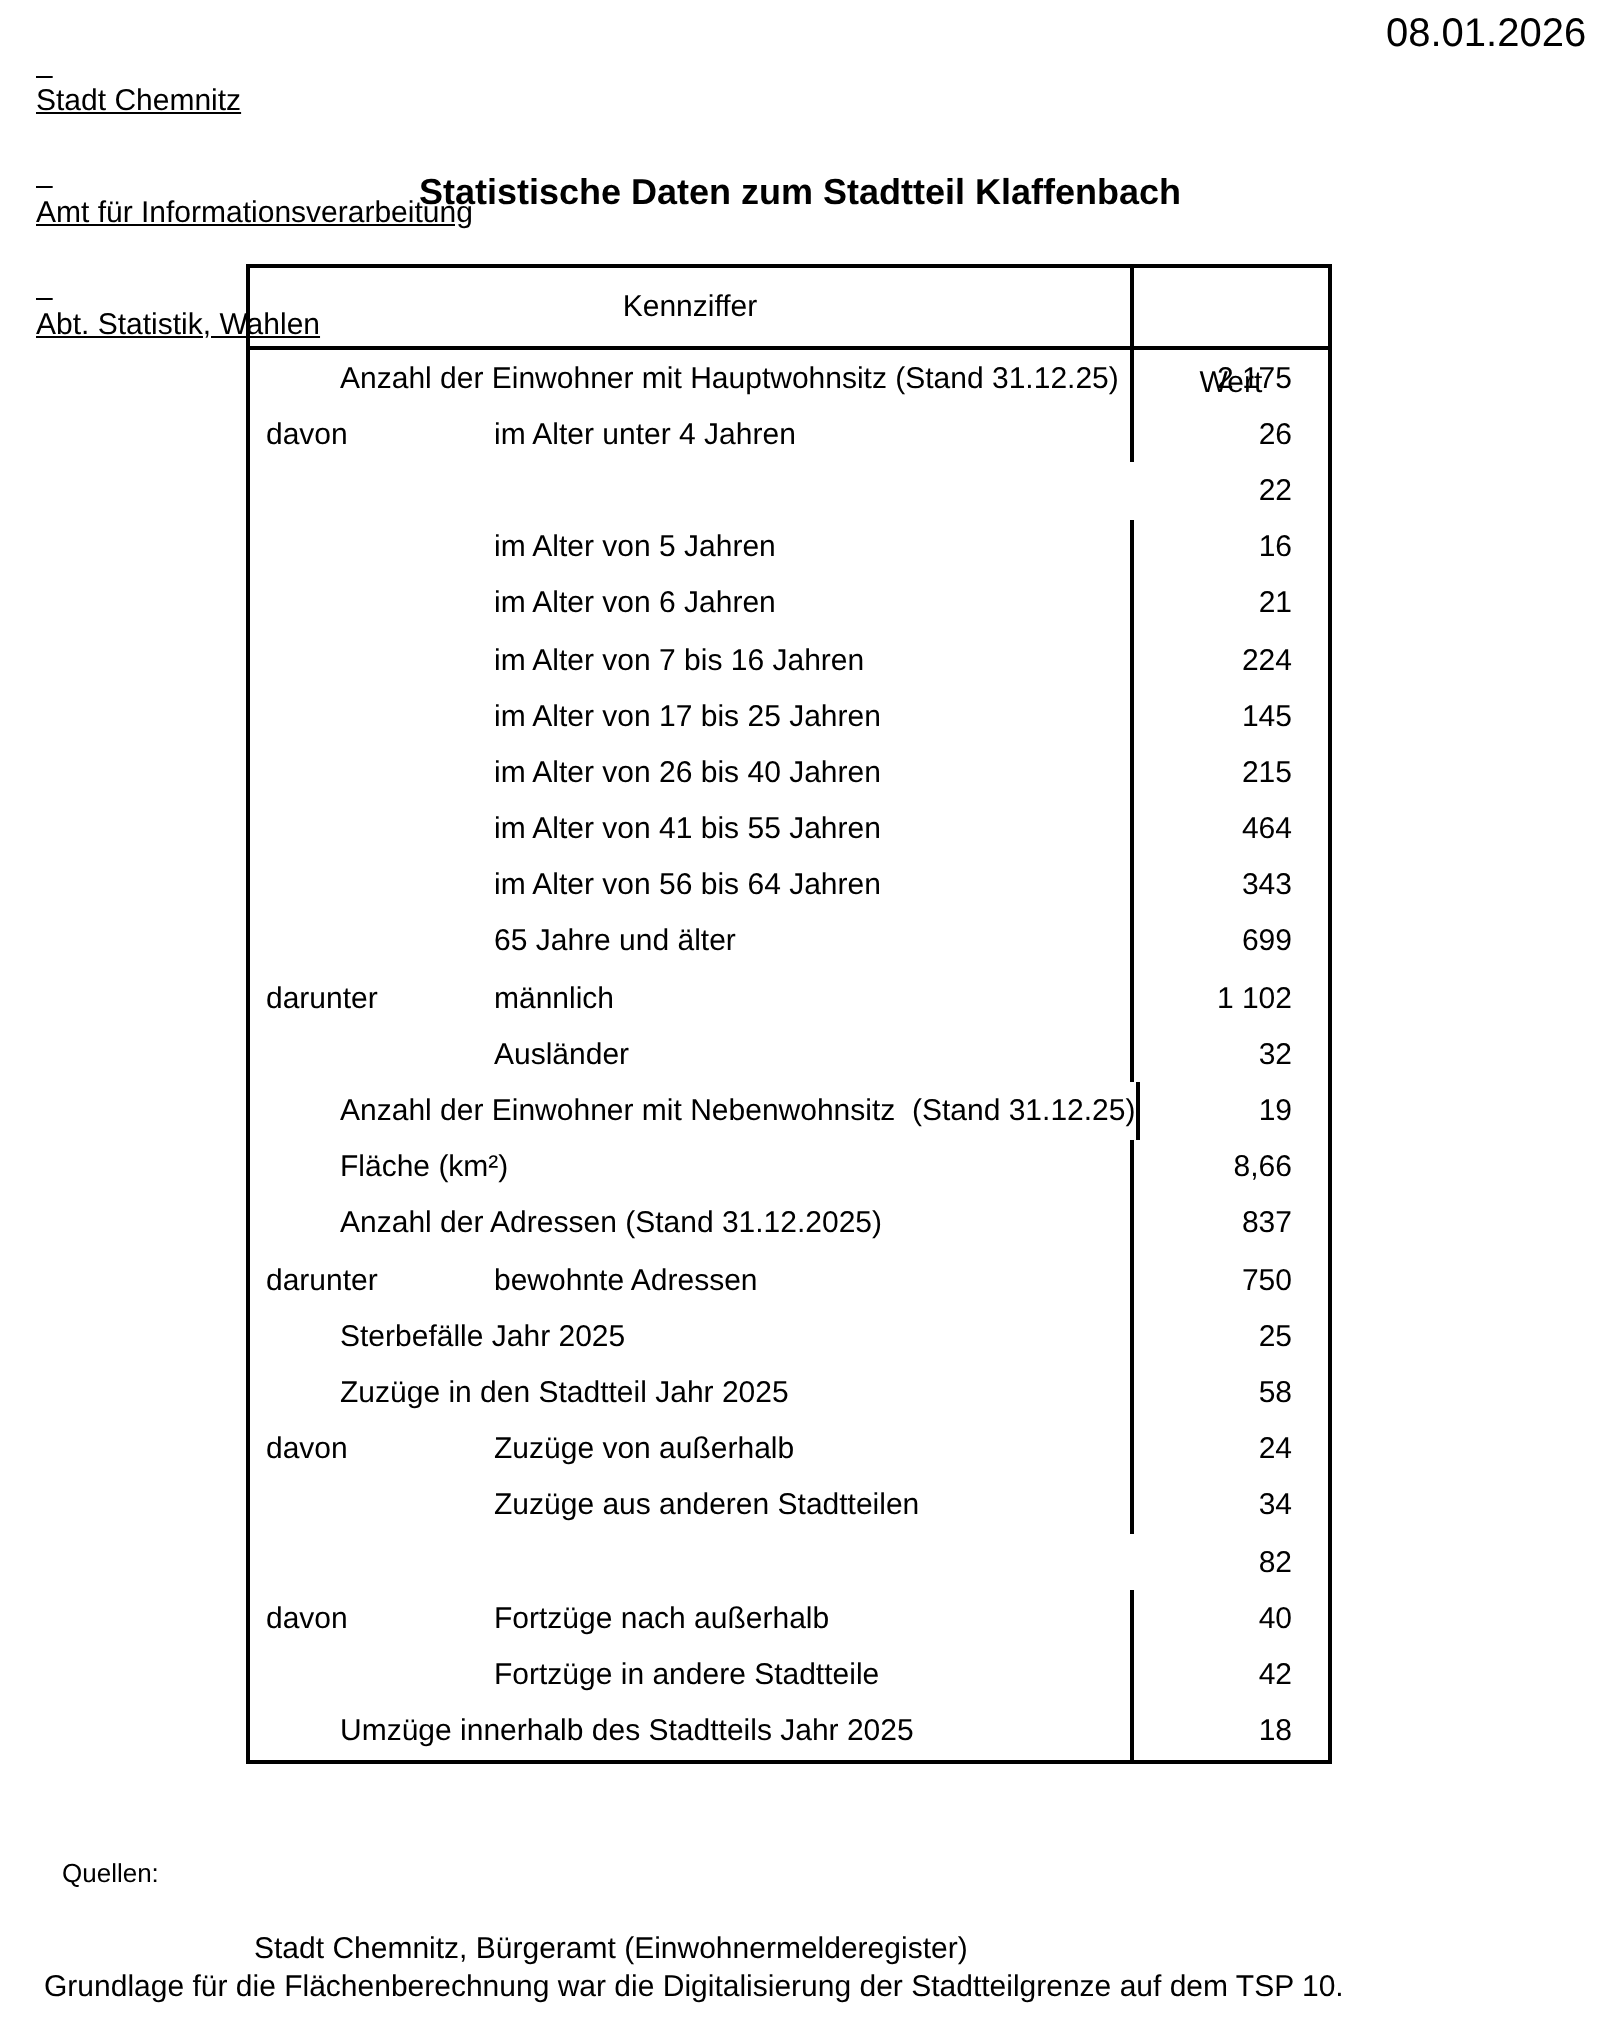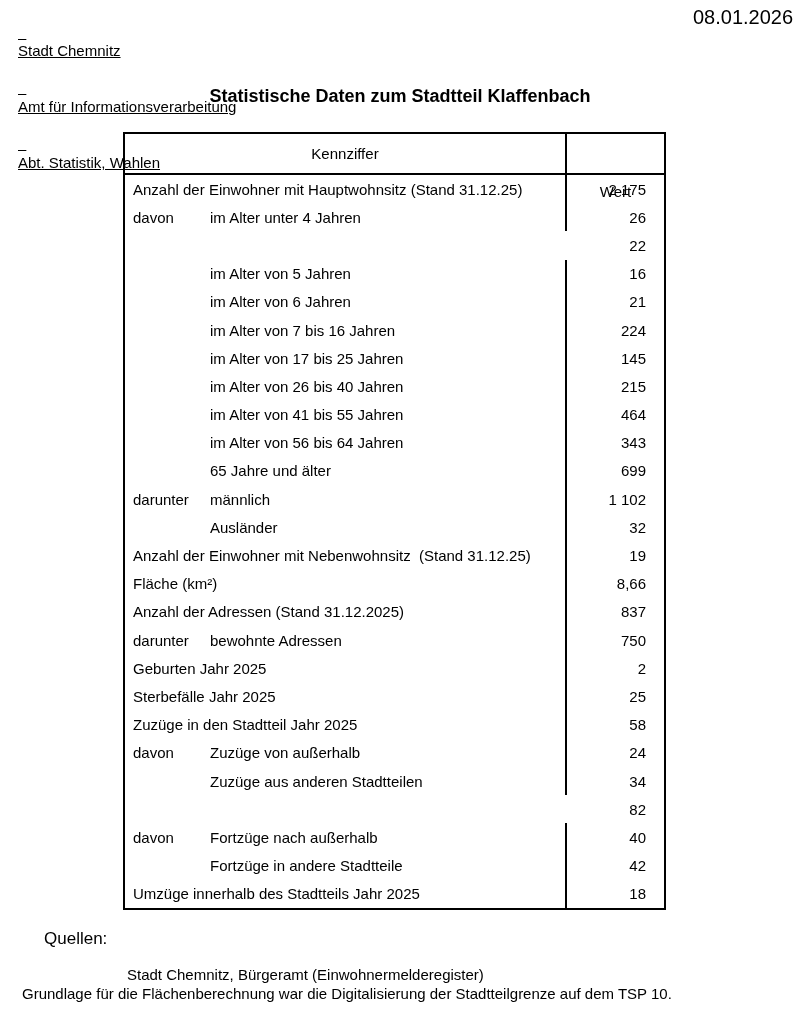--- a/index.html
+++ b/index.html
@@ -90,26 +90,27 @@
     flex: 0 0 auto;
     width: 0;
     overflow: visible;
     white-space: pre;
   }
   .prefix.indent {
     width: 77px;
   }
   .rlabel {
     white-space: pre;
+    margin-left: 37px;
   }
   .footer-sources-label {
     position: absolute;
-    left: 44px;
+    left: 31px;
     top: 929px;
-    font-size: 17px;
+    font-size: 13px;
   }
   .footer-sources {
     position: absolute;
     left: 127px;
     top: 929px;
     font-size: 15px;
     line-height: 18.6px;
     white-space: pre;
   }
   .footer-note {
@@ -268,27 +269,20 @@
   </div>
 
   <div class="trow">
     <div class="tcell-k">
       <span class="prefix indent">darunter</span>
       <span class="rlabel">bewohnte Adressen</span>
     </div>
     <div class="tcell-w">750</div>
   </div>
 
-  <div class="trow">
-    <div class="tcell-k">
-      <span class="prefix"></span>
-      <span class="rlabel">Geburten Jahr 2025</span>
-    </div>
-    <div class="tcell-w">2</div>
-  </div>
 
   <div class="trow">
     <div class="tcell-k">
       <span class="prefix"></span>
       <span class="rlabel">Sterbefälle Jahr 2025</span>
     </div>
     <div class="tcell-w">25</div>
   </div>
 
   <div class="trow">

